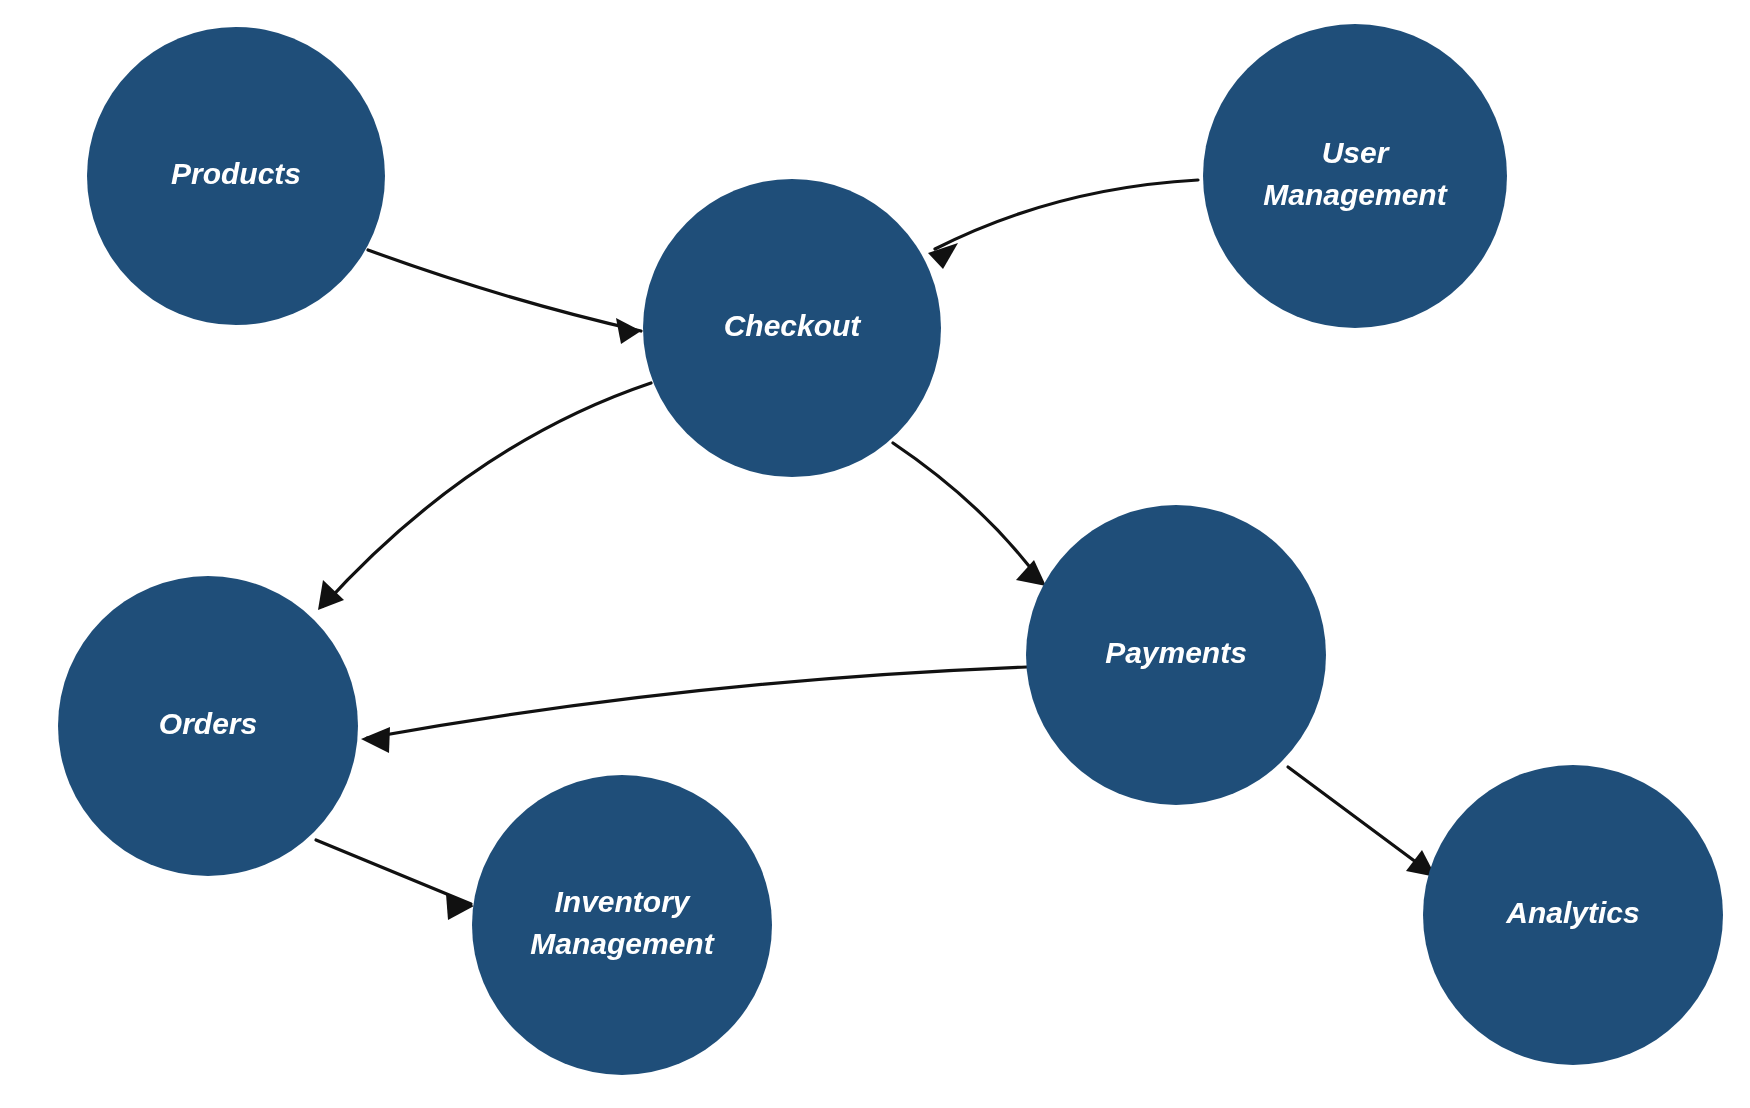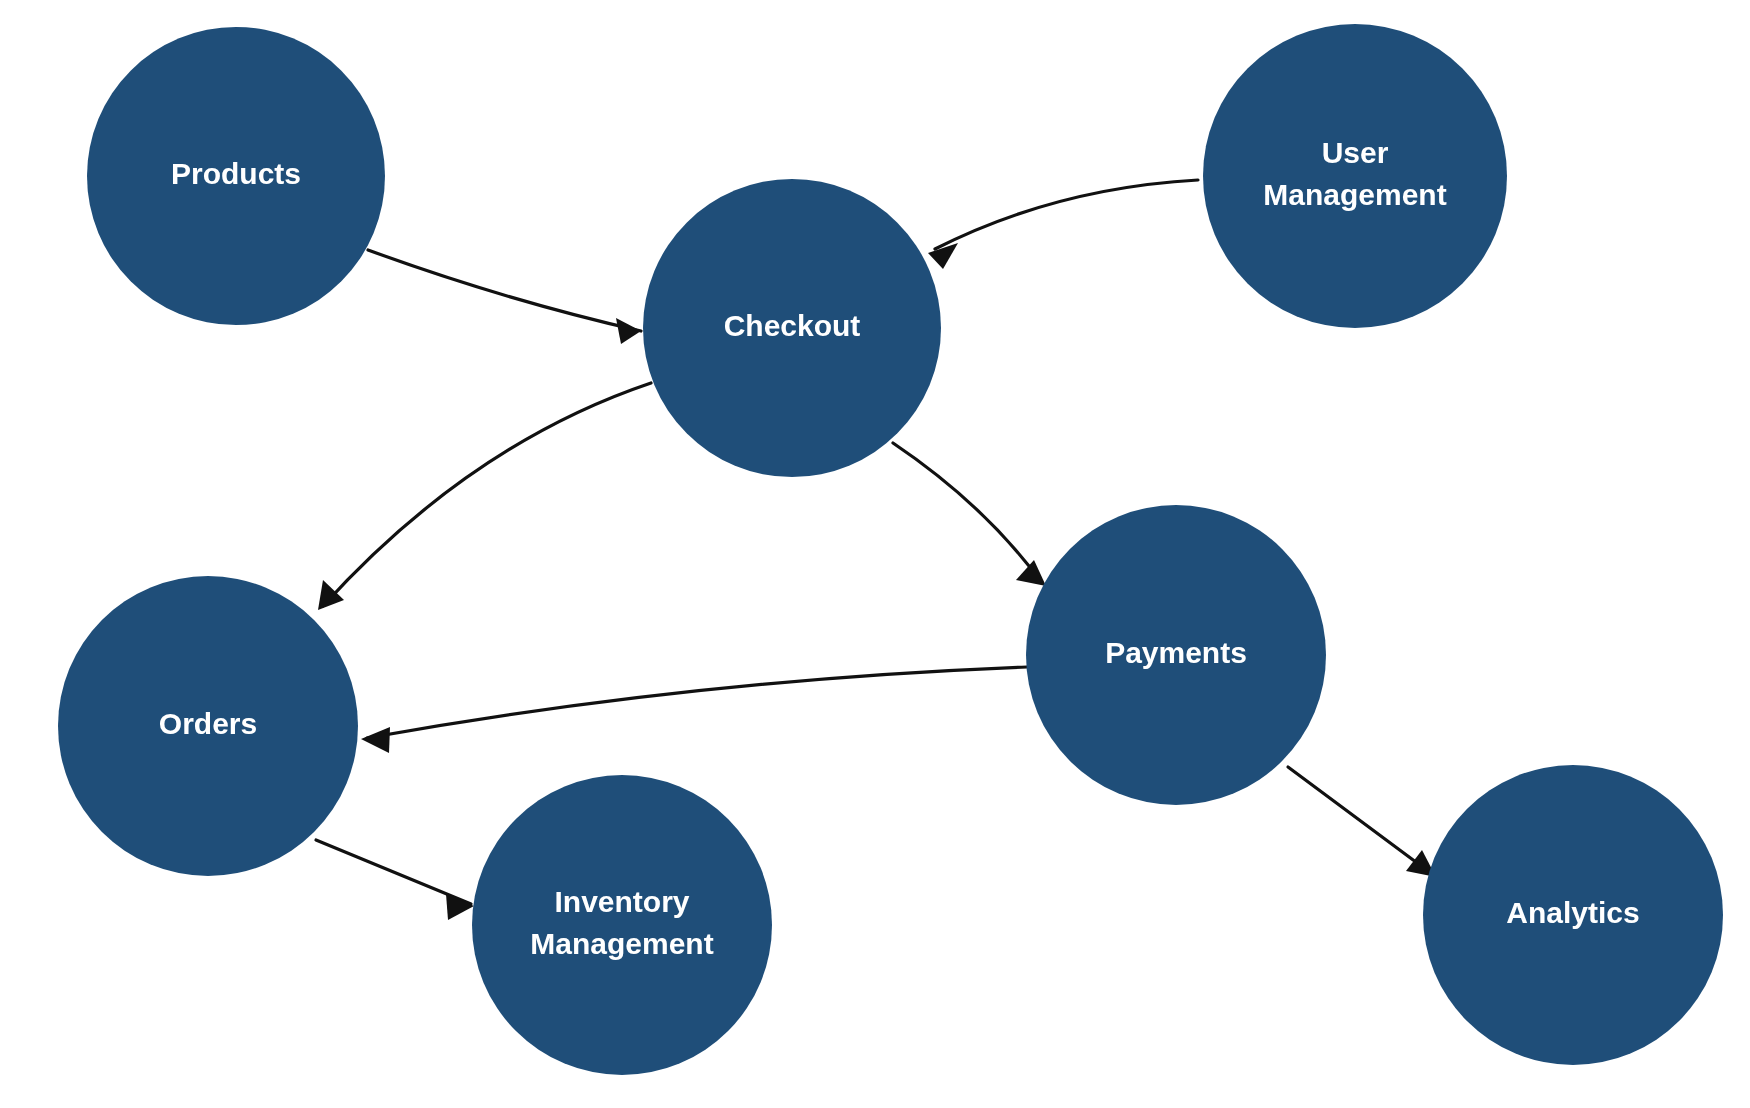--- a/index.html
+++ b/index.html
@@ -12,20 +12,21 @@
     width: 1750px;
     height: 1108px;
     overflow: hidden;
     font-family: "Liberation Sans", sans-serif;
   }
   #canvas-root {
     position: relative;
     width: 1456px;
     height: 1108px;
     background: #ffffff;
+    font-style: italic;
   }
   #graph-svg {
     position: absolute;
     top: 0;
     left: 0;
     width: 1750px;
     height: 1108px;
     display: block;
   }
   .node-circle {

